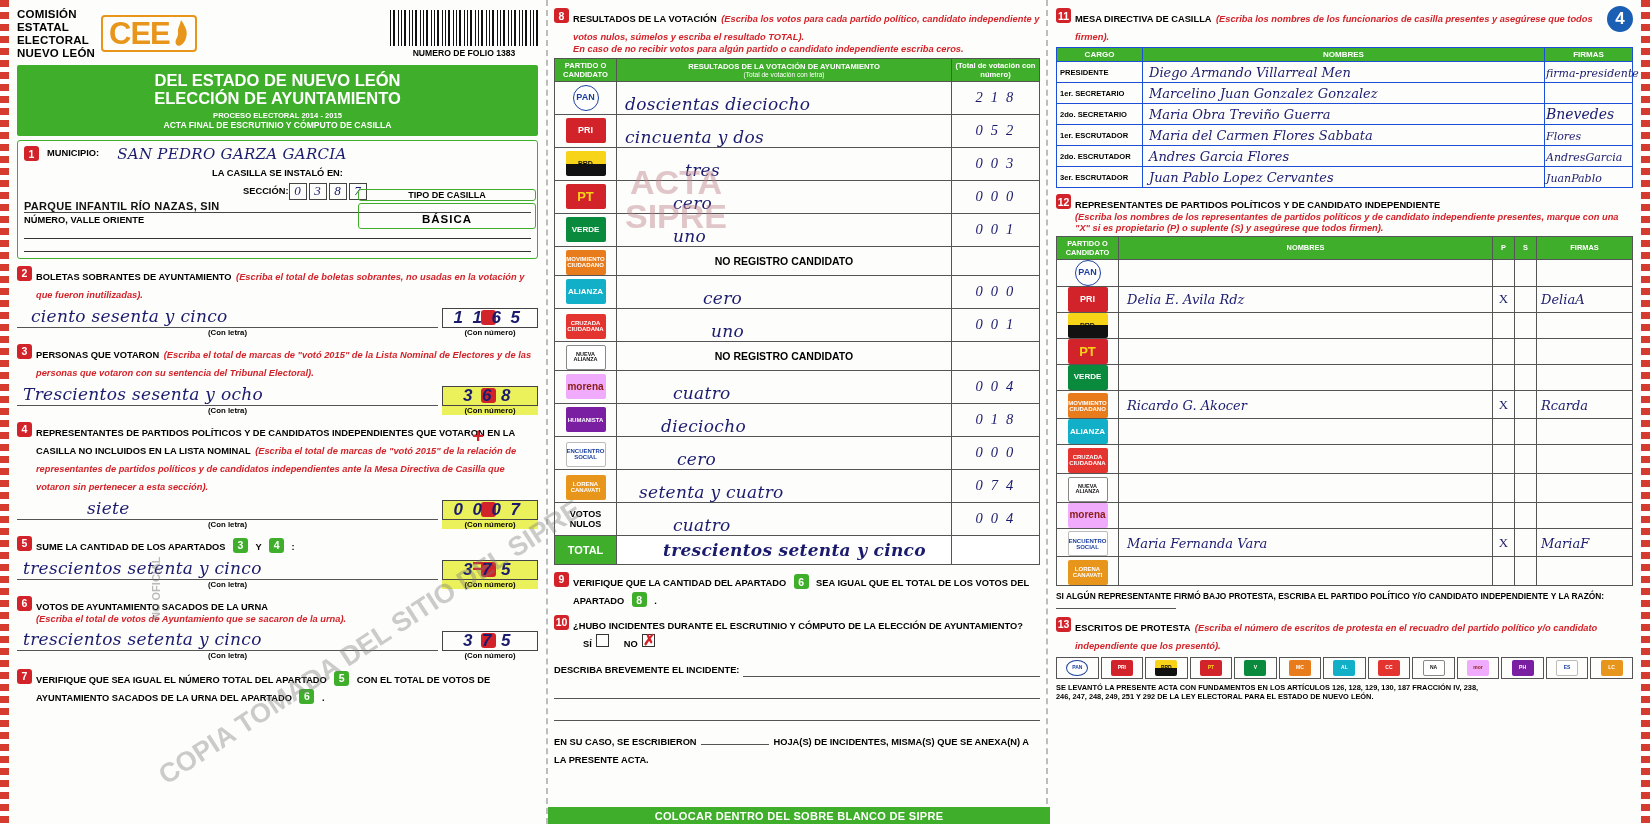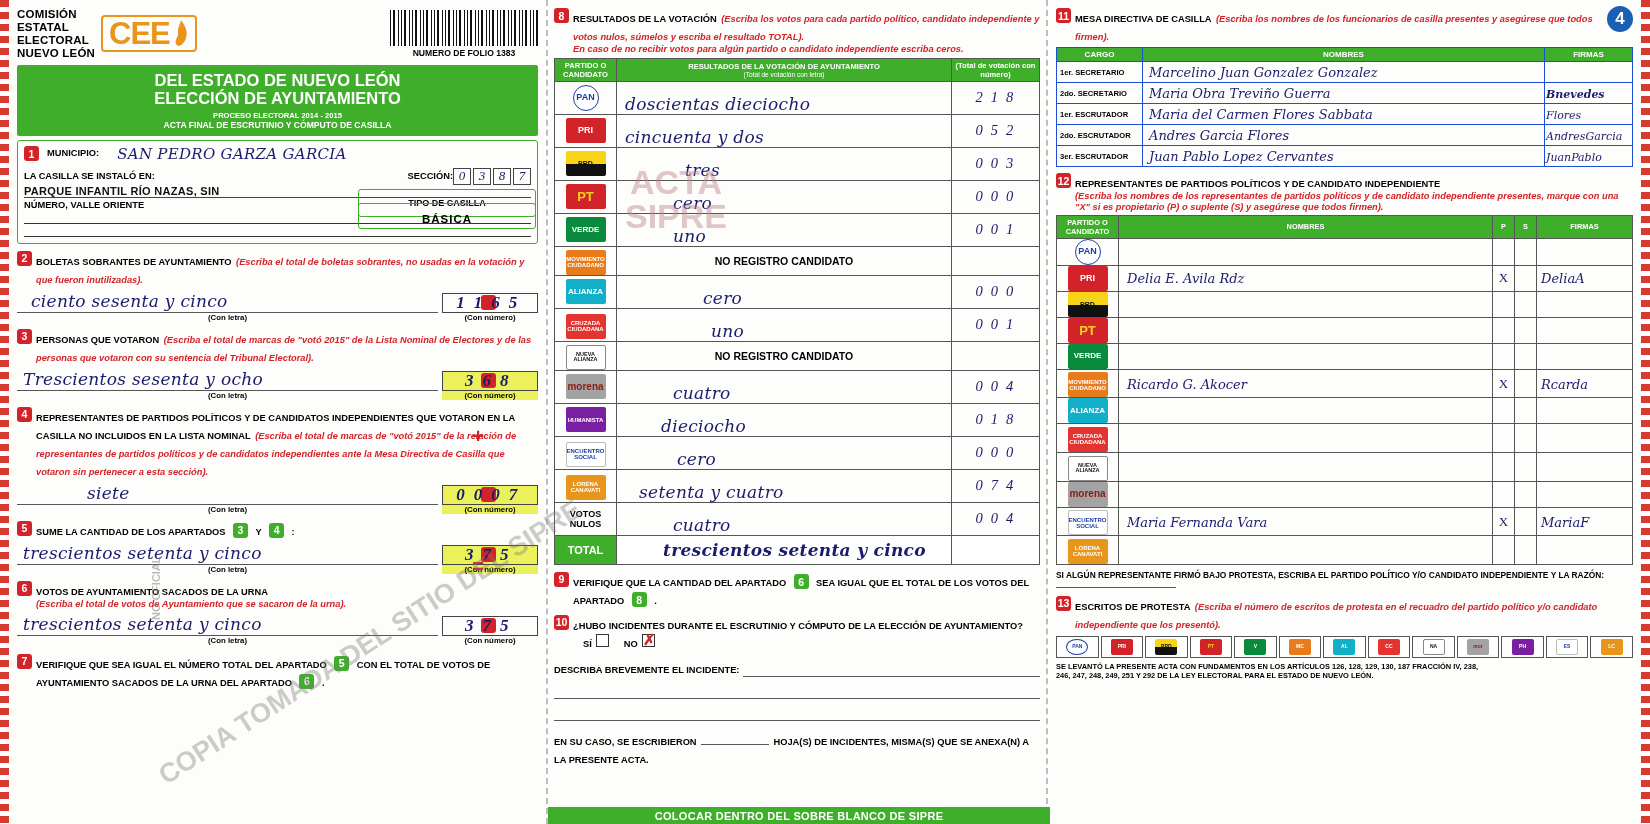--- a/index.html
+++ b/index.html
@@ -38,21 +38,21 @@
   .lbl { font-size:9.3px; font-weight:bold; line-height:1.18; }
   .hand {
     font-family:"DejaVu Serif", serif;
     font-style:italic;
     color:#1b1b6e;
     font-size:17px;
     letter-spacing:.3px;
     white-space:nowrap;
   }
   .hand.sm { font-size:15px; }
-  .hand.num { font-family:Liberation Serif, serif; font-style:italic; letter-spacing:2.4px; }
+  .hand.num { font-family:Liberation Sans, sans-serif; font-style:italic; letter-spacing:2.4px; }
   .conletra { font-size:7.8px; font-weight:bold; text-align:center; }
 
   
   .c1head { display:flex; align-items:center; gap:6px; }
   .cee-txt { font-size:11.5px; font-weight:bold; line-height:1.12; letter-spacing:.2px; }
   .cee-logo {
     border:2px solid #e8951c; border-radius:4px;
     padding:1px 6px 1px 6px; display:flex; align-items:center; gap:3px;
   }
   .cee-logo .word { font-size:31px; font-weight:bold; color:#e8951c; letter-spacing:-1px; line-height:1; }
@@ -70,21 +70,21 @@
   .greenbox .t2 { font-size:7.6px; margin-top:4px; font-weight:bold; }
   .greenbox .t3 { font-size:8.6px; font-weight:bold; line-height:1.2; }
 
   .munibox { border:1.6px solid #3fae2a; border-radius:3px; margin-top:4px; padding:4px 6px 6px; }
   .row { display:flex; align-items:center; }
   .seccion-cells { display:flex; gap:2px; }
   .cell { width:18px; height:17px; border:1px solid #444; display:flex; align-items:center;
           justify-content:center; font-family:"Liberation Serif",serif; font-style:italic;
           font-size:13px; color:#1b1b6e; }
   .tipo { border:1.4px solid #3fae2a; border-radius:3px; text-align:center;
-          font-size:9px; font-weight:bold; padding:8px; margin-top:3px; }
+          font-size:9px; font-weight:bold; padding:0; margin-top:3px; }
   .basica { text-align:center; font-size:11.5px; font-weight:bold; letter-spacing:1px; padding:9px 0 3px; }
   .uline { border-bottom:1px solid #333; flex:1; height:13px; }
 
   .item { margin-top:7px; }
   .item .head { display:flex; align-items:flex-start; }
   .ansline { border-bottom:1px solid #555; position:relative; height:22px; }
   .numbox { border:1px solid #444; height:20px; display:flex; align-items:center;
             justify-content:center; padding:0 3px; }
 
   
@@ -105,21 +105,21 @@
   .p-pan { border:1.6px solid #1a3fa0; color:#1a3fa0; border-radius:50%; width:26px; height:26px;
            font-size:9px; background:#fff; }
   .p-pri { background:#d3232a; color:#fff; position:relative; }
   .p-prd { background:linear-gradient(#f7d417 0 50%,#111 50% 100%); color:#111; font-size:7px; }
   .p-pt  { background:#d3232a; color:#f7d417; font-size:13px; }
   .p-verde { background:#0a8a3c; color:#fff; font-size:8px; }
   .p-mc  { background:#e87b1c; color:#fff; font-size:6px; }
   .p-alianza { background:#12b0c8; color:#fff; font-size:8px; }
   .p-pcc { background:#e3342f; color:#fff; font-size:6px; }
   .p-ns { background:#fff; color:#111; border:1px solid #888; font-size:5.5px; }
-  .p-morena { background:#a3a3a3; color:#8a1b12; font-size:10px; font-weight:bold; }
+  .p-morena { background:#f0abfc; color:#8a1b12; font-size:10px; font-weight:bold; }
   .p-hum { background:#7b1fa2; color:#fff; font-size:6px; }
   .p-es { background:#fff; color:#1a3fa0; font-size:6px; border:1px solid #bbb; }
   .p-cn { background:#e8951c; color:#fff; font-size:6px; }
 
   .q { display:flex; align-items:flex-start; margin-top:7px; }
   .chk { display:inline-block; width:13px; height:13px; border:1px solid #333; position:relative; }
   .chk.x::after { content:"✗"; position:absolute; left:0px; top:-4px; font-size:15px; color:#d3232a; font-weight:bold; }
 
   
   .badge4 {
@@ -206,21 +206,21 @@
         <div class="t2">PROCESO ELECTORAL  2014 - 2015</div>
         <div class="t3">ACTA FINAL DE ESCRUTINIO Y CÓMPUTO DE CASILLA</div>
       </div>
 
       <div class="munibox">
         <div class="row" style="gap:4px;">
           <span class="num">1</span>
           <span class="lbl">MUNICIPIO:</span>
           <span class="hand sm" style="margin-left:14px;">SAN PEDRO GARZA GARCIA</span>
         </div>
-        <div class="row" style="margin-top:5px; gap:4px;">
+        <div class="row" style="margin-top:5px; gap:4px;flex-direction:column;">
           <div style="flex:1;">
             <div class="lbl">LA CASILLA SE INSTALÓ EN:</div>
           </div>
           <div style="width:178px; display:flex; align-items:center; justify-content:flex-end; ">
             <span class="lbl">SECCIÓN:</span>
             <span class="seccion-cells">
               <span class="cell">0</span>
               <span class="cell">3</span>
               <span class="cell">8</span>
               <span class="cell">7</span>
@@ -547,28 +547,33 @@
             <col>
             <col style="width:88px">
           </colgroup>
         <tbody>
             <tr>
           <th class="h">CARGO</th>
           <th class="h">NOMBRES</th>
           <th class="h">FIRMAS</th>
         </tr>
         <tr>
+          <td class="cargo">PRESIDENTE</td>
+          <td class="nm"><span class="sig">Diego Armando Villarreal Men</span></td>
+          <td class="fm"><span class="sig" style="font-size:11px;">firma-presidente</span></td>
+        </tr>
+        <tr>
           <td class="cargo">1er. SECRETARIO</td>
           <td class="nm"><span class="sig">Marcelino Juan Gonzalez Gonzalez</span></td>
           <td class="fm"><span class="sig" style="font-size:11px;"></span></td>
         </tr>
         <tr>
           <td class="cargo">2do. SECRETARIO</td>
           <td class="nm"><span class="sig">Maria Obra Treviño Guerra</span></td>
-          <td class="fm"><span class="sig" style="font-size:11px;font-weight:bold;">Bnevedes</span></td>
+          <td class="fm"><span class="sig" style="font-size:14px;">Bnevedes</span></td>
         </tr>
         <tr>
           <td class="cargo">1er. ESCRUTADOR</td>
           <td class="nm"><span class="sig">Maria del Carmen Flores Sabbata</span></td>
           <td class="fm"><span class="sig" style="font-size:11px;">Flores</span></td>
         </tr>
         <tr>
           <td class="cargo">2do. ESCRUTADOR</td>
           <td class="nm"><span class="sig">Andres Garcia Flores</span></td>
           <td class="fm"><span class="sig" style="font-size:11px;">AndresGarcia</span></td>

